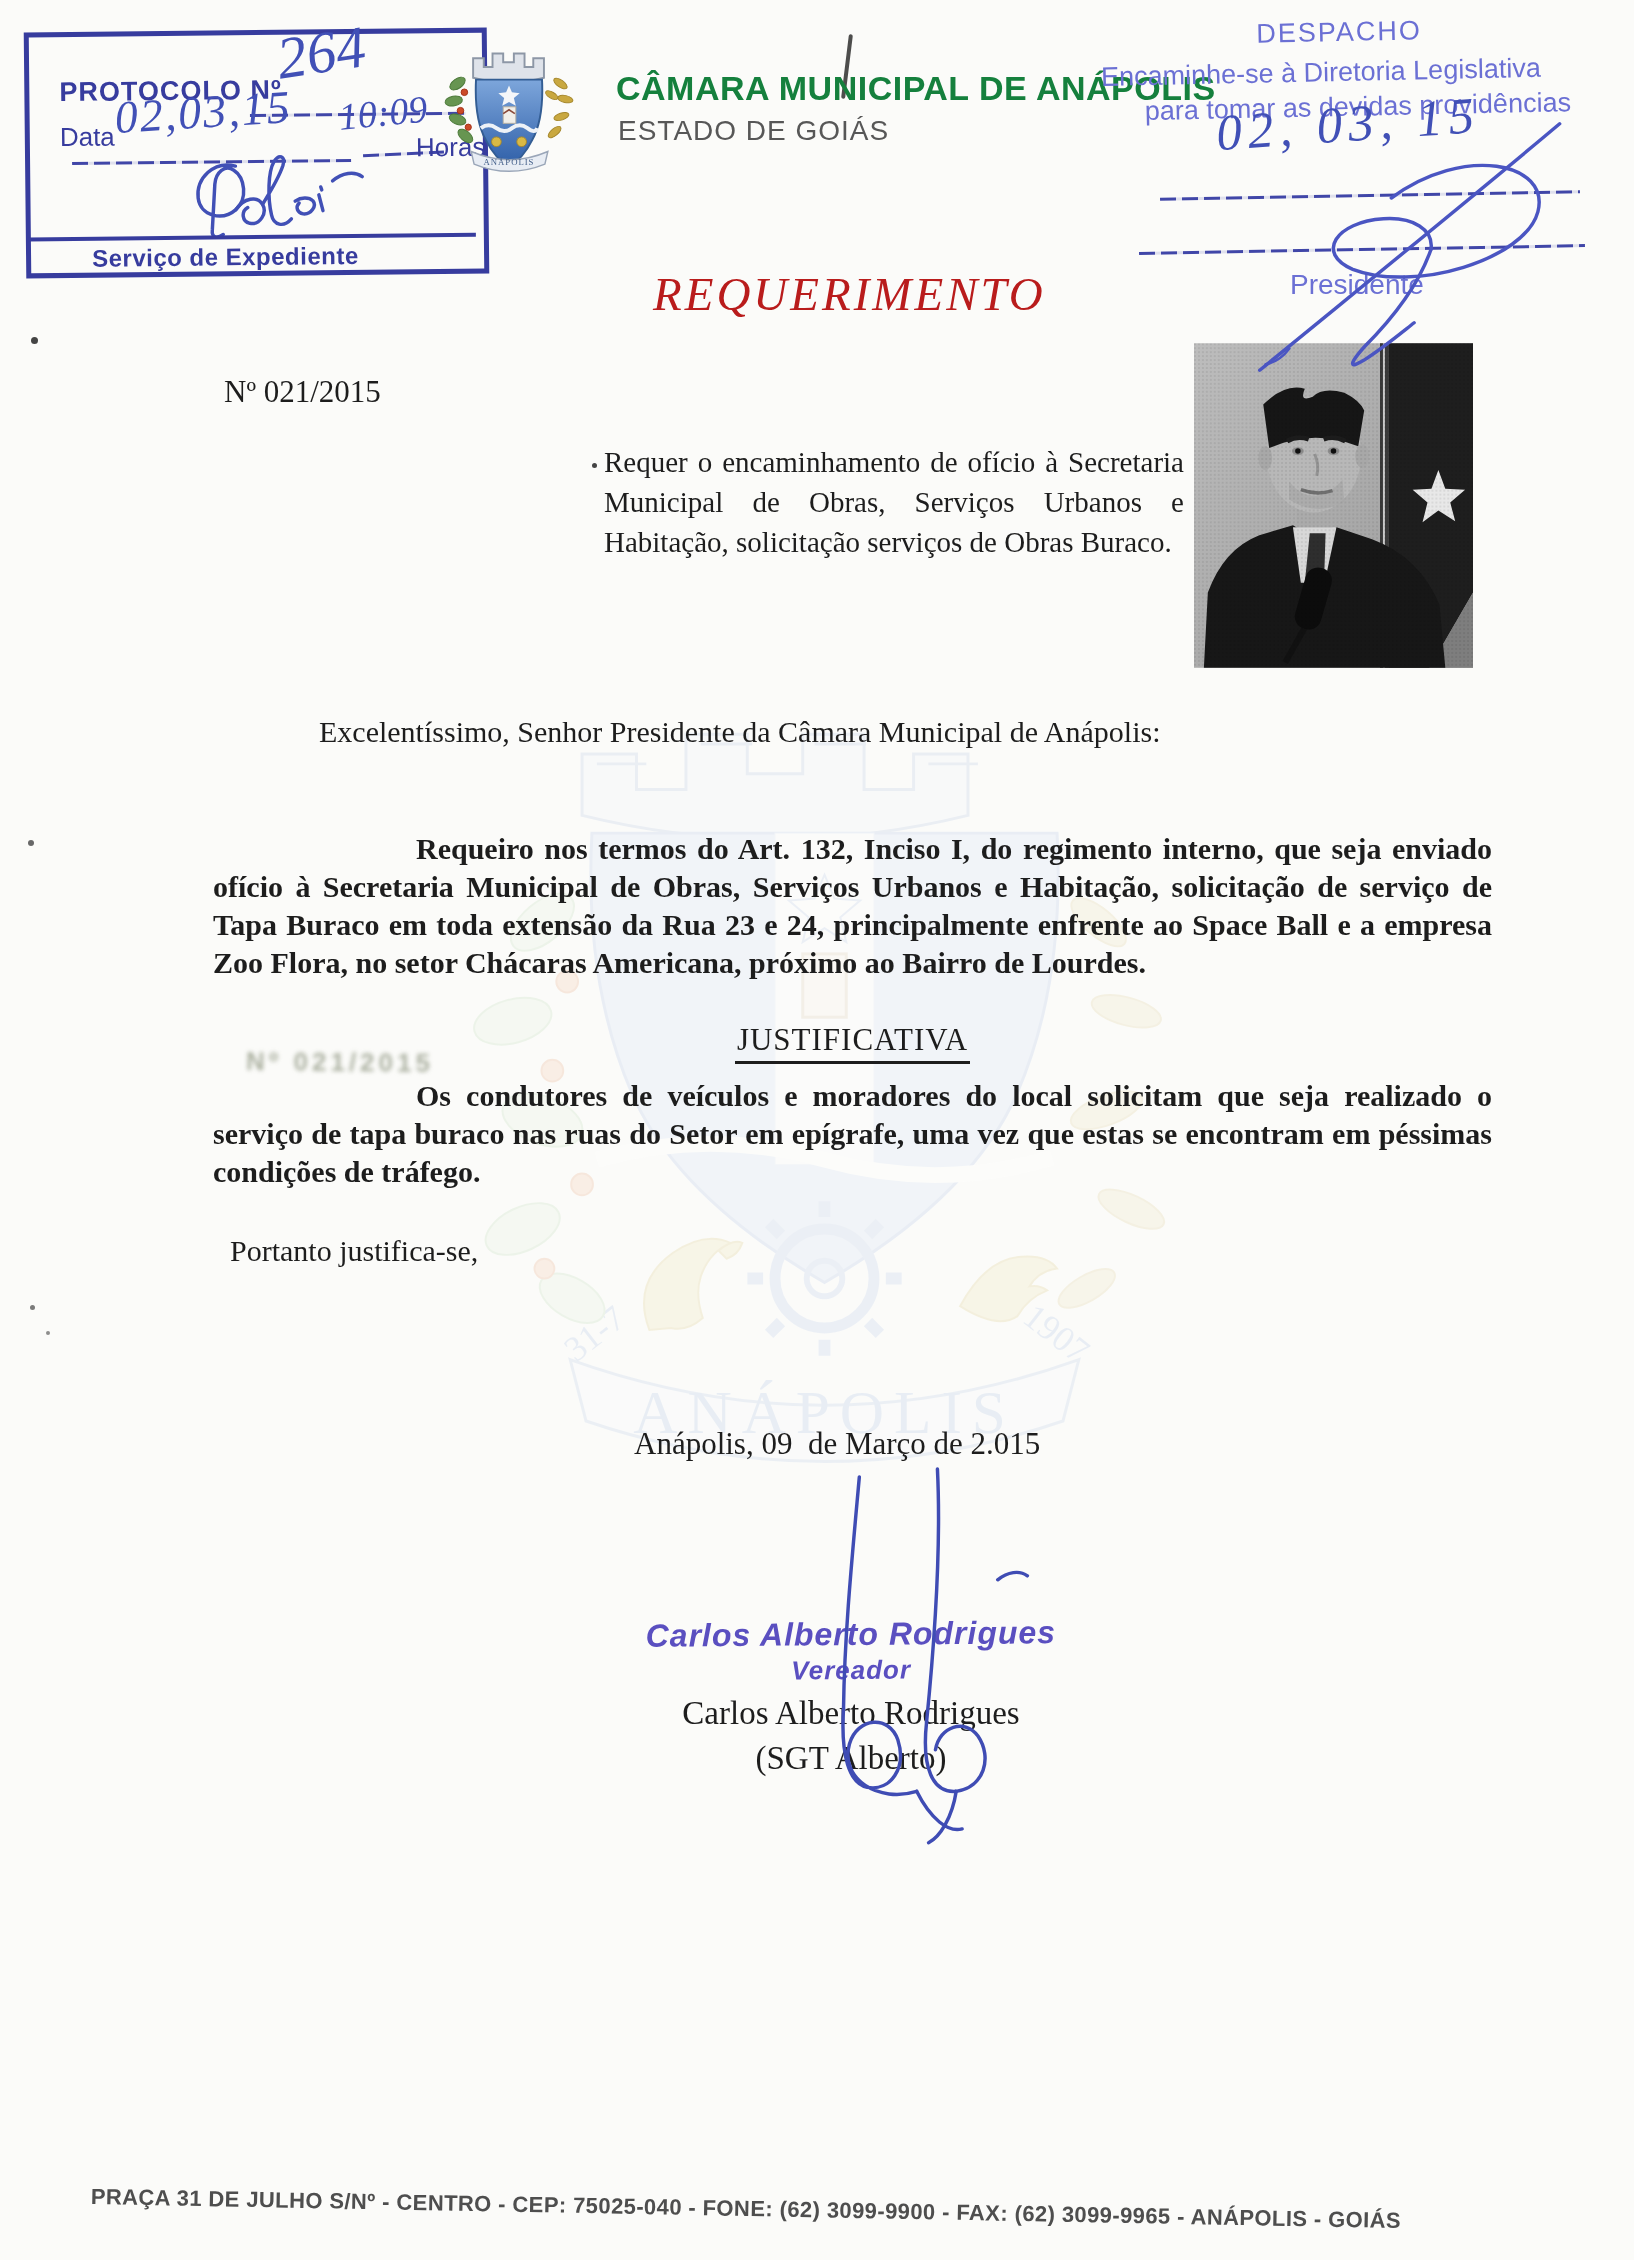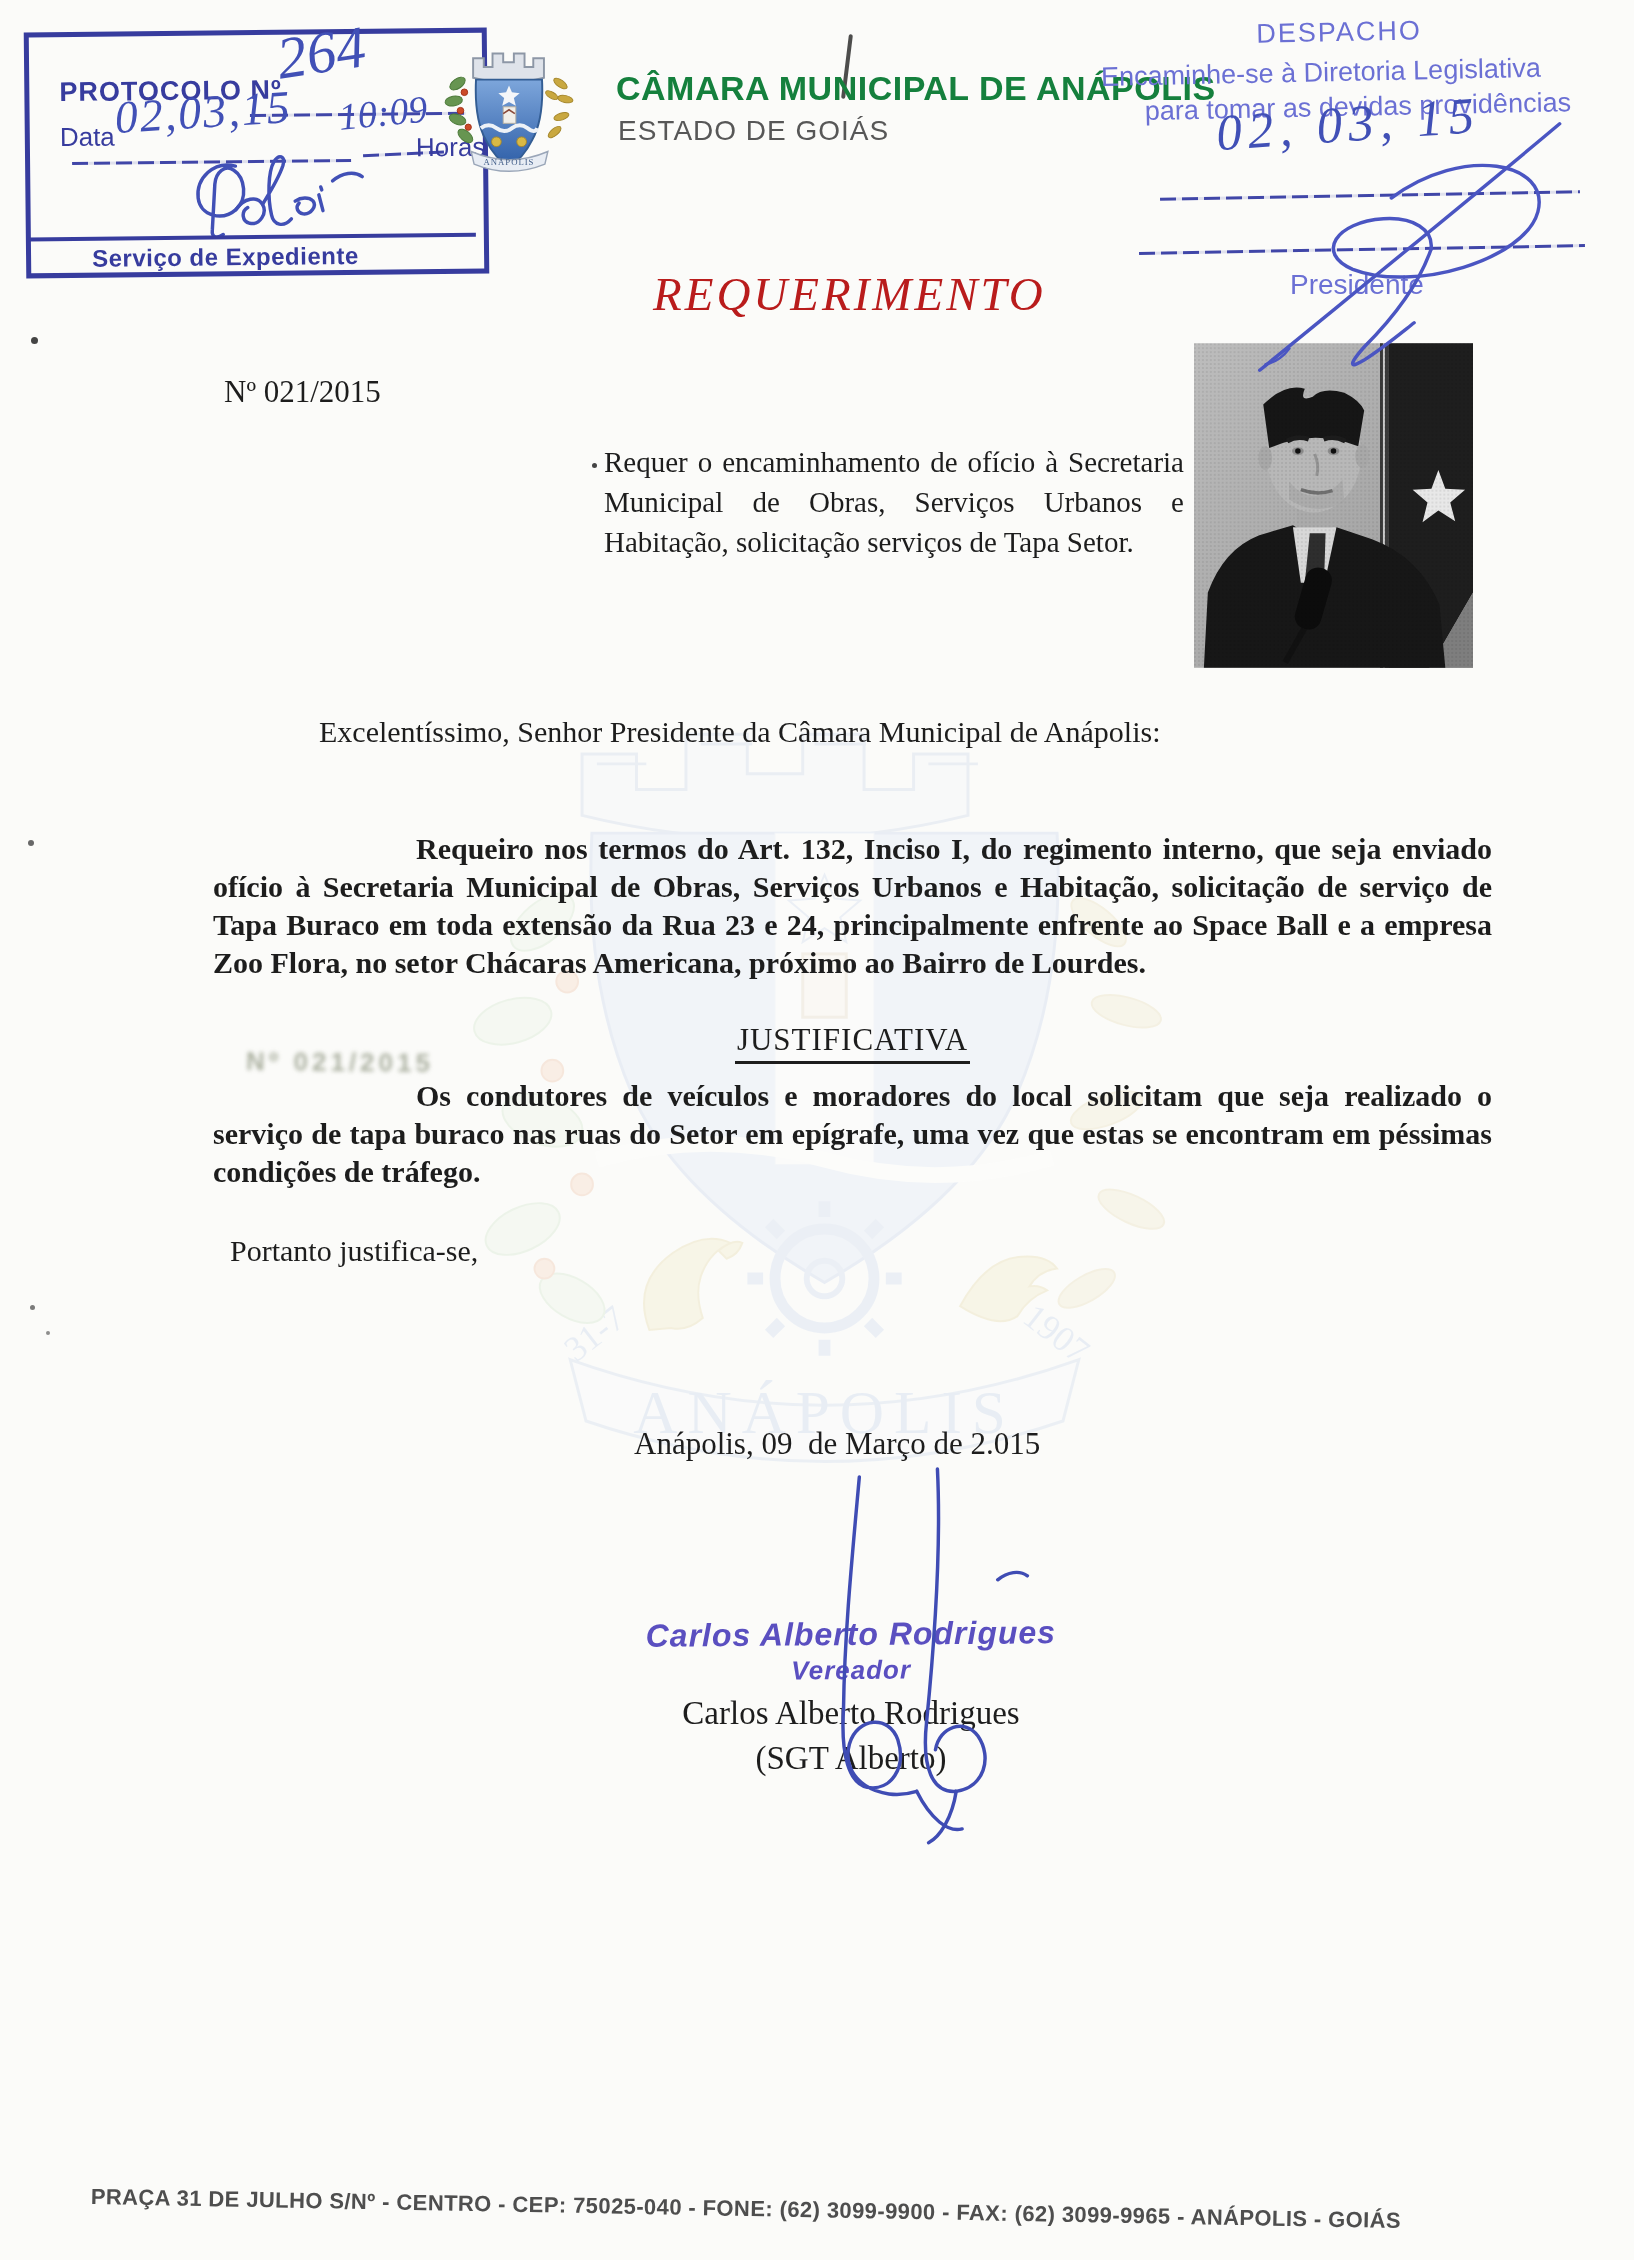--- a/index.html
+++ b/index.html
@@ -262,21 +262,21 @@
       <path d="M122,112 Q127,124 124,134" stroke="#949494" stroke-width="3" fill="none"></path>
       <path d="M108,148 Q124,154 140,149" stroke="#6f6f6f" stroke-width="3.5" fill="none"></path>
       <g transform="rotate(16 120 262)">
         <rect x="106" y="226" width="27" height="64" rx="13" fill="#0c0c0c"></rect>
         <path d="M119,290 L110,328" stroke="#111" stroke-width="6"></path>
       </g>
     </g>
     <rect width="282" height="328" fill="url(#dots)"></rect>
   </svg>
 
-  <div id="summary" class="abs">Requer o encaminhamento de ofício à Secretaria Municipal de Obras,  Serviços Urbanos e Habitação, solicitação serviços de Tapa Setor.</div>
+  <div id="summary" class="abs">Requer o encaminhamento de ofício à Secretaria Municipal de Obras,  Serviços Urbanos e Habitação, solicitação serviços de Obras Buraco.</div>
 
   <div id="salutation" class="abs">Excelentíssimo, Senhor Presidente da Câmara Municipal de Anápolis:</div>
 
   <div id="body1" class="abs para">Requeiro nos termos do Art. 132, Inciso I, do regimento interno, que seja enviado ofício à Secretaria Municipal de Obras, Serviços Urbanos e Habitação, solicitação de serviço de Tapa Buraco em toda extensão da Rua 23 e 24, principalmente enfrente ao Space Ball e a empresa Zoo Flora, no setor Chácaras Americana, próximo ao Bairro de Lourdes.</div>
 
   <div id="just-wrap" class="abs">
     <span id="just-title">JUSTIFICATIVA</span>
   </div>
 
   <div id="ghost" class="abs">Nº 021/2015</div>

